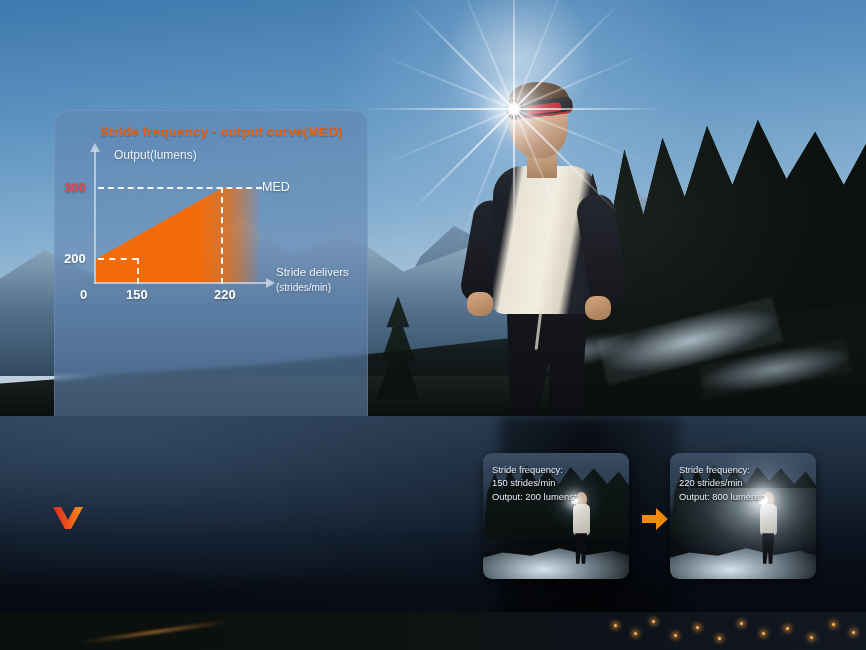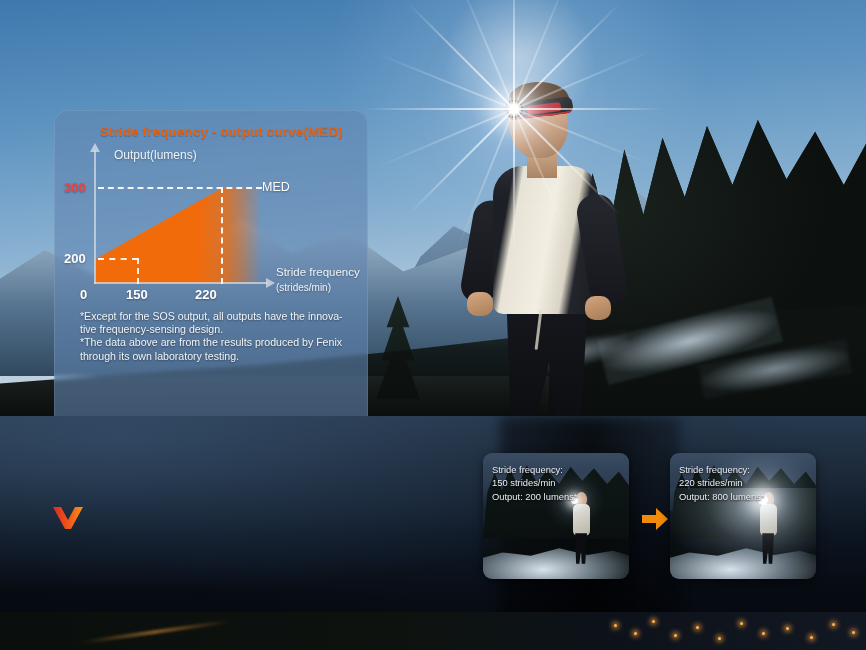--- a/index.html
+++ b/index.html
@@ -185,21 +185,21 @@
   .lbl-x2 { position:absolute; left:222px; top:172px; color:#eef3f8; font-size:10px; white-space:nowrap;
              text-shadow:0 1px 2px rgba(0,0,0,.3); }
   .tick-300 { position:absolute; left:10px; top:70px; color:#ef4444; font-size:13px; font-weight:bold;
               text-shadow:0 1px 2px rgba(0,0,0,.35); }
   .tick-200 { position:absolute; left:10px; top:141px; color:#ffffff; font-size:13px; font-weight:bold;
               text-shadow:0 1px 2px rgba(0,0,0,.35); }
   .tick-0   { position:absolute; left:26px; top:177px; color:#ffffff; font-size:13px; font-weight:bold;
               text-shadow:0 1px 2px rgba(0,0,0,.35); }
   .tick-150 { position:absolute; left:72px; top:177px; color:#ffffff; font-size:13px; font-weight:bold;
               text-shadow:0 1px 2px rgba(0,0,0,.35); }
-  .tick-220 { position:absolute; left:141px; top:177px; color:#ffffff; font-size:13px; font-weight:bold;
+  .tick-220 { position:absolute; left:160px; top:177px; color:#ffffff; font-size:13px; font-weight:bold;
               text-shadow:0 1px 2px rgba(0,0,0,.35); }
   .med-label { position:absolute; left:208px; top:70px; color:#ffffff; font-size:12.5px;
                text-shadow:0 1px 2px rgba(0,0,0,.35); }
   .dash-h300 { position:absolute; left:44px; top:77px; width:164px; height:0;
     border-top:2px dashed rgba(255,255,255,0.92); }
   .dash-h200 { position:absolute; left:44px; top:148px; width:40px; height:0;
     border-top:2px dashed rgba(255,255,255,0.92); }
   .dash-v150 { position:absolute; left:83px; top:148px; width:0; height:26px;
     border-left:2px dashed rgba(255,255,255,0.88); }
   .dash-v220 { position:absolute; left:167px; top:77px; width:0; height:97px;
@@ -384,38 +384,32 @@
         <div class="axis-y"></div>
         <div class="axis-x"></div>
         <div class="axis-x-arrow"></div>
 
         <div class="dash-h300"></div>
         <div class="dash-h200"></div>
         <div class="dash-v150"></div>
         <div class="dash-v220"></div>
 
         <div class="lbl-out">Output(lumens)</div>
-        <div class="lbl-x1">Stride frequency</div>
+        <div class="lbl-x1">Stride delivers</div>
         <div class="lbl-x2">(strides/min)</div>
 
         <div class="tick-300">300</div>
         <div class="tick-200">200</div>
         <div class="tick-0">0</div>
         <div class="tick-150">150</div>
         <div class="tick-220">220</div>
 
         <div class="med-label">MED</div>
       </div>
 
-      <div class="footnote">
-        <div>*Except for the SOS output, all outputs have the innova-</div>
-        <div>tive frequency-sensing design.</div>
-        <div>*The data above are from the results produced by Fenix</div>
-        <div>through its own laboratory testing.</div>
-      </div>
     </div>
   </div>
 
   <div class="lower">
     <div class="lower-bg"></div>
     <div class="lower-sheen"></div>
     <div class="lower-darkmid"></div>
     <div class="bottom-strip"></div>
     <div class="grass-glow"></div>
     <div class="city-lights">

